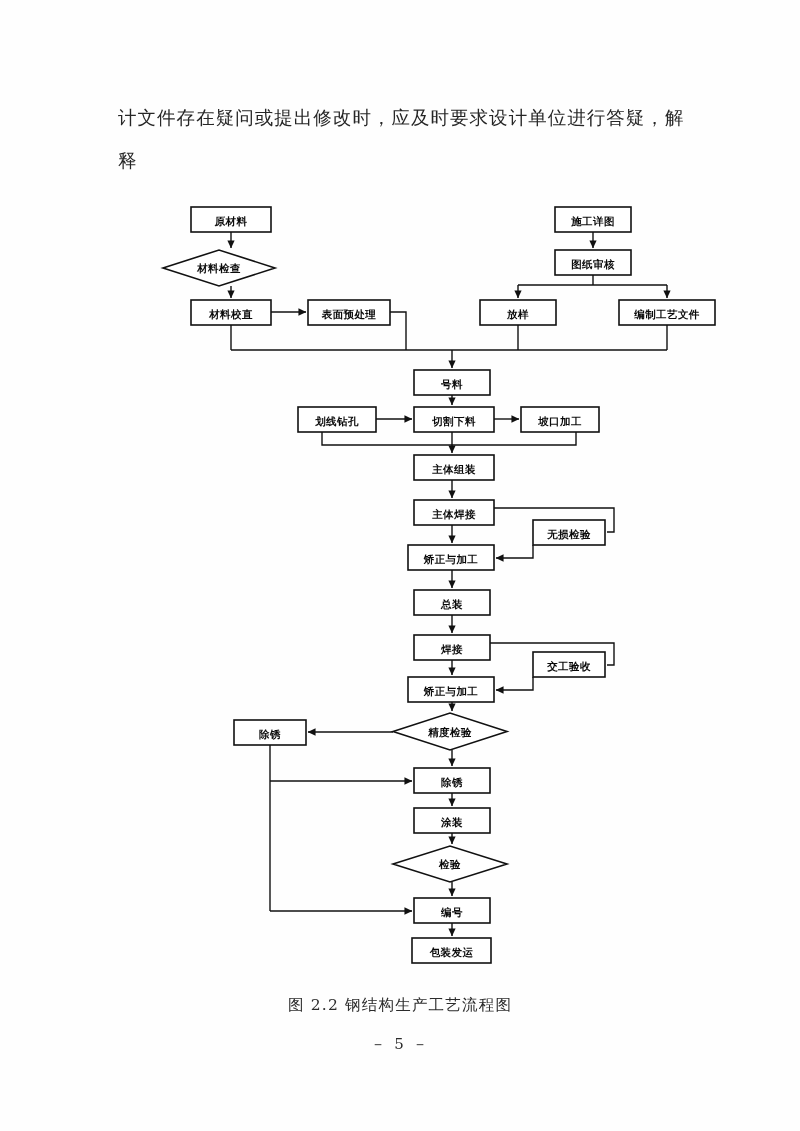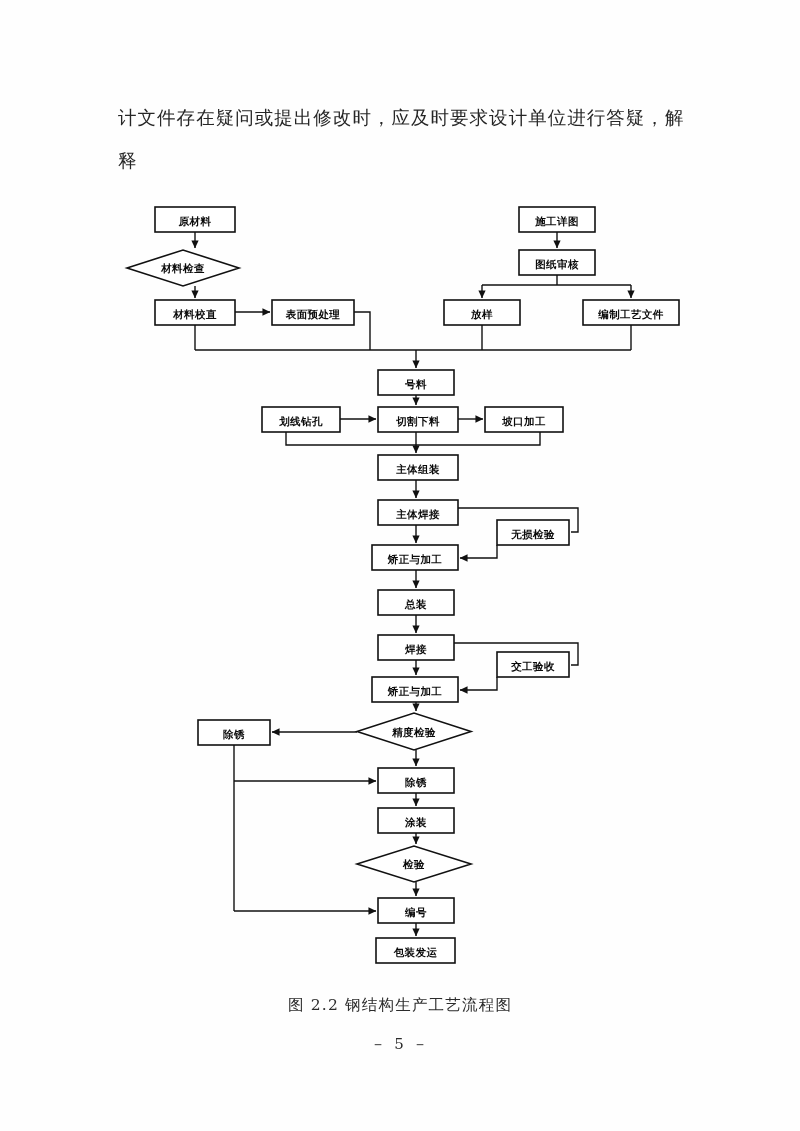--- a/index.html
+++ b/index.html
@@ -36,20 +36,21 @@
     font-family: "DejaVu Serif", "Liberation Serif", serif;
   }
   .body-text p { margin: 0; }
   
   .flowchart-wrap {
     position: absolute;
     left: 0;
     top: 195px;
     width: 676px;
     height: 790px;
+    padding-left: 36px;
   }
   svg.flow { display: block; }
   .node-rect {
     fill: #ffffff;
     stroke: #111111;
     stroke-width: 1.6;
   }
   .node-diamond {
     fill: #ffffff;
     stroke: #111111;

